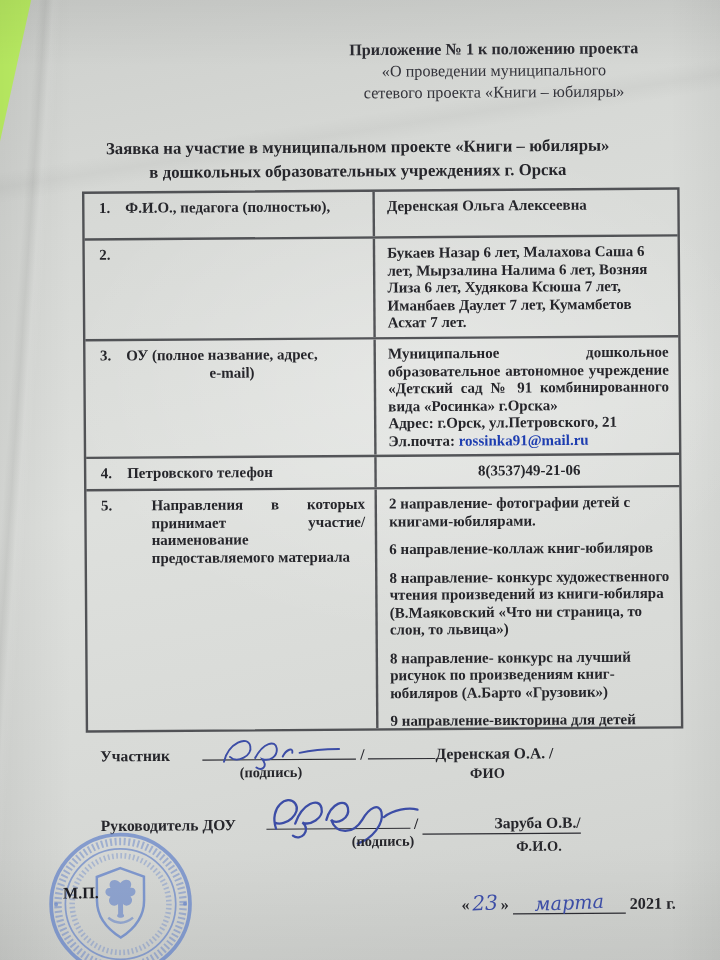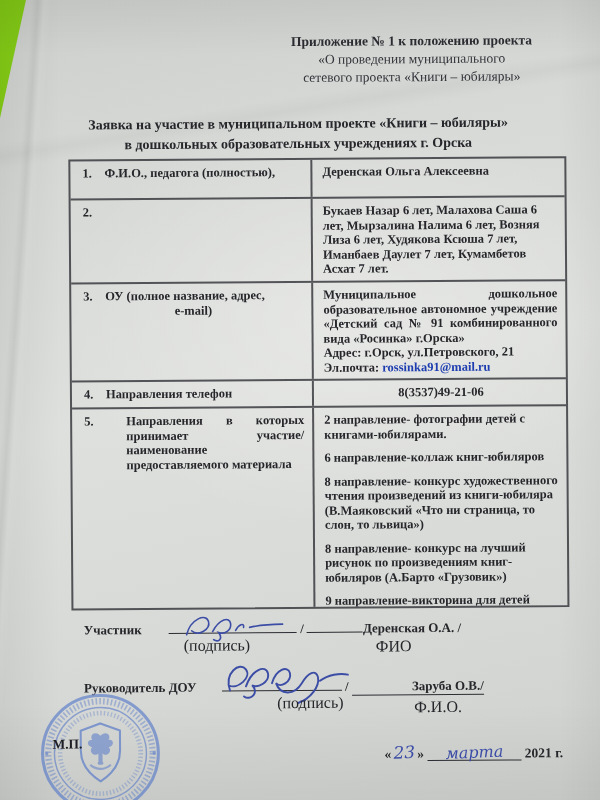--- a/index.html
+++ b/index.html
@@ -1,21 +1,21 @@
 <!DOCTYPE html>
 <html><head>
 <meta charset="utf-8">
 <style>
   html,body{margin:0;padding:0;}
   body{
     width:600px;height:800px;overflow:hidden;
     background:#a8aaa7;
     font-family:"Liberation Serif", serif;
   }
-  .photo{position:relative;width:600px;height:800px;overflow:hidden;background:#84cc16;}
+  .photo{position:relative;width:600px;height:800px;overflow:hidden;background:#bef264;}
   
   .paper{
     position:absolute;inset:0;
     background:
       radial-gradient(ellipse 420px 300px at 58% 40%, rgba(255,255,255,.28), transparent 70%),
       linear-gradient(168deg,#cdcfcc 0%,#d7d9d6 22%,#dee0dd 48%,#d8dad7 72%,#cfd1ce 100%);
     clip-path:polygon(26px 0, 100% 0, 100% 100%, 0 100%, 0 118px);
   }
   .creases{
     position:absolute;inset:0;pointer-events:none;
@@ -53,21 +53,21 @@
   .h38{height:39px;} .h84{height:84px;} .h98{height:98px;} .h27{height:27px;} .h199{height:199px;}
   .just{text-align:justify;}
   .just-last{text-align:justify;text-align-last:left;margin-left:20px;}
   .center{text-align:center;}
   .email{color:#1d3db0;}
   .para{margin:0 0 9px 0;}
   .para:last-child{margin-bottom:0;}
   
   .sig{position:absolute;font-size:13px;font-weight:700;color:#26262b;white-space:nowrap;}
   .sigline{display:inline-block;border-bottom:1.4px solid #2c2c32;position:relative;vertical-align:baseline;}
-  .cap{position:absolute;font-size:16px;font-weight:400;}
+  .cap{position:absolute;font-size:12px;font-weight:700;margin-left:16px;}
   .ink-svg{position:absolute;pointer-events:none;}
   .ink{color:#3c4da6;font-family:"DejaVu Serif", serif;font-style:italic;font-weight:400;
        display:inline-block;transform:rotate(-2deg);}
   
   .date{position:absolute;top:746px;left:382px;font-size:13.5px;font-weight:700;white-space:nowrap;}
   .dayslot{display:inline-block;width:26px;text-align:center;font-size:17px;line-height:13px;}
   .monthslot{display:inline-block;width:94px;text-align:center;border-bottom:1.4px solid #2c2c32;
              font-size:16px;line-height:15px;}
   .mp{position:absolute;left:50px;top:735px;font-size:13.5px;font-weight:700;color:#1e1e24;z-index:3;}
   .stamp{position:absolute;left:36px;top:690px;z-index:2;opacity:.85;}
@@ -125,21 +125,21 @@
           <div class="just">Муниципальное дошкольное образовательное автономное учреждение «Детский сад № 91 комбинированного вида «Росинка» г.Орска»</div>
           <div>Адрес: г.Орск, ул.Петровского, 21</div>
           <div><span>Эл.почта: </span><span class="email">rossinka91@mail.ru</span></div>
         </div>
       </div>
 
       <div class="trow h27">
         <div class="lcell">
           <div class="numline">
             <span class="num">4.</span>
-            <span class="ltext">Направления телефон</span>
+            <span class="ltext">Петровского телефон</span>
           </div>
         </div>
         <div class="rcell center">8(3537)49-21-06</div>
       </div>
 
       <div class="trow h199">
         <div class="lcell">
           <div class="numline">
             <span class="num">5.</span>
             <span class="ltext just-last">Направления в которых принимает участие/наименование предоставляемого материала</span>

